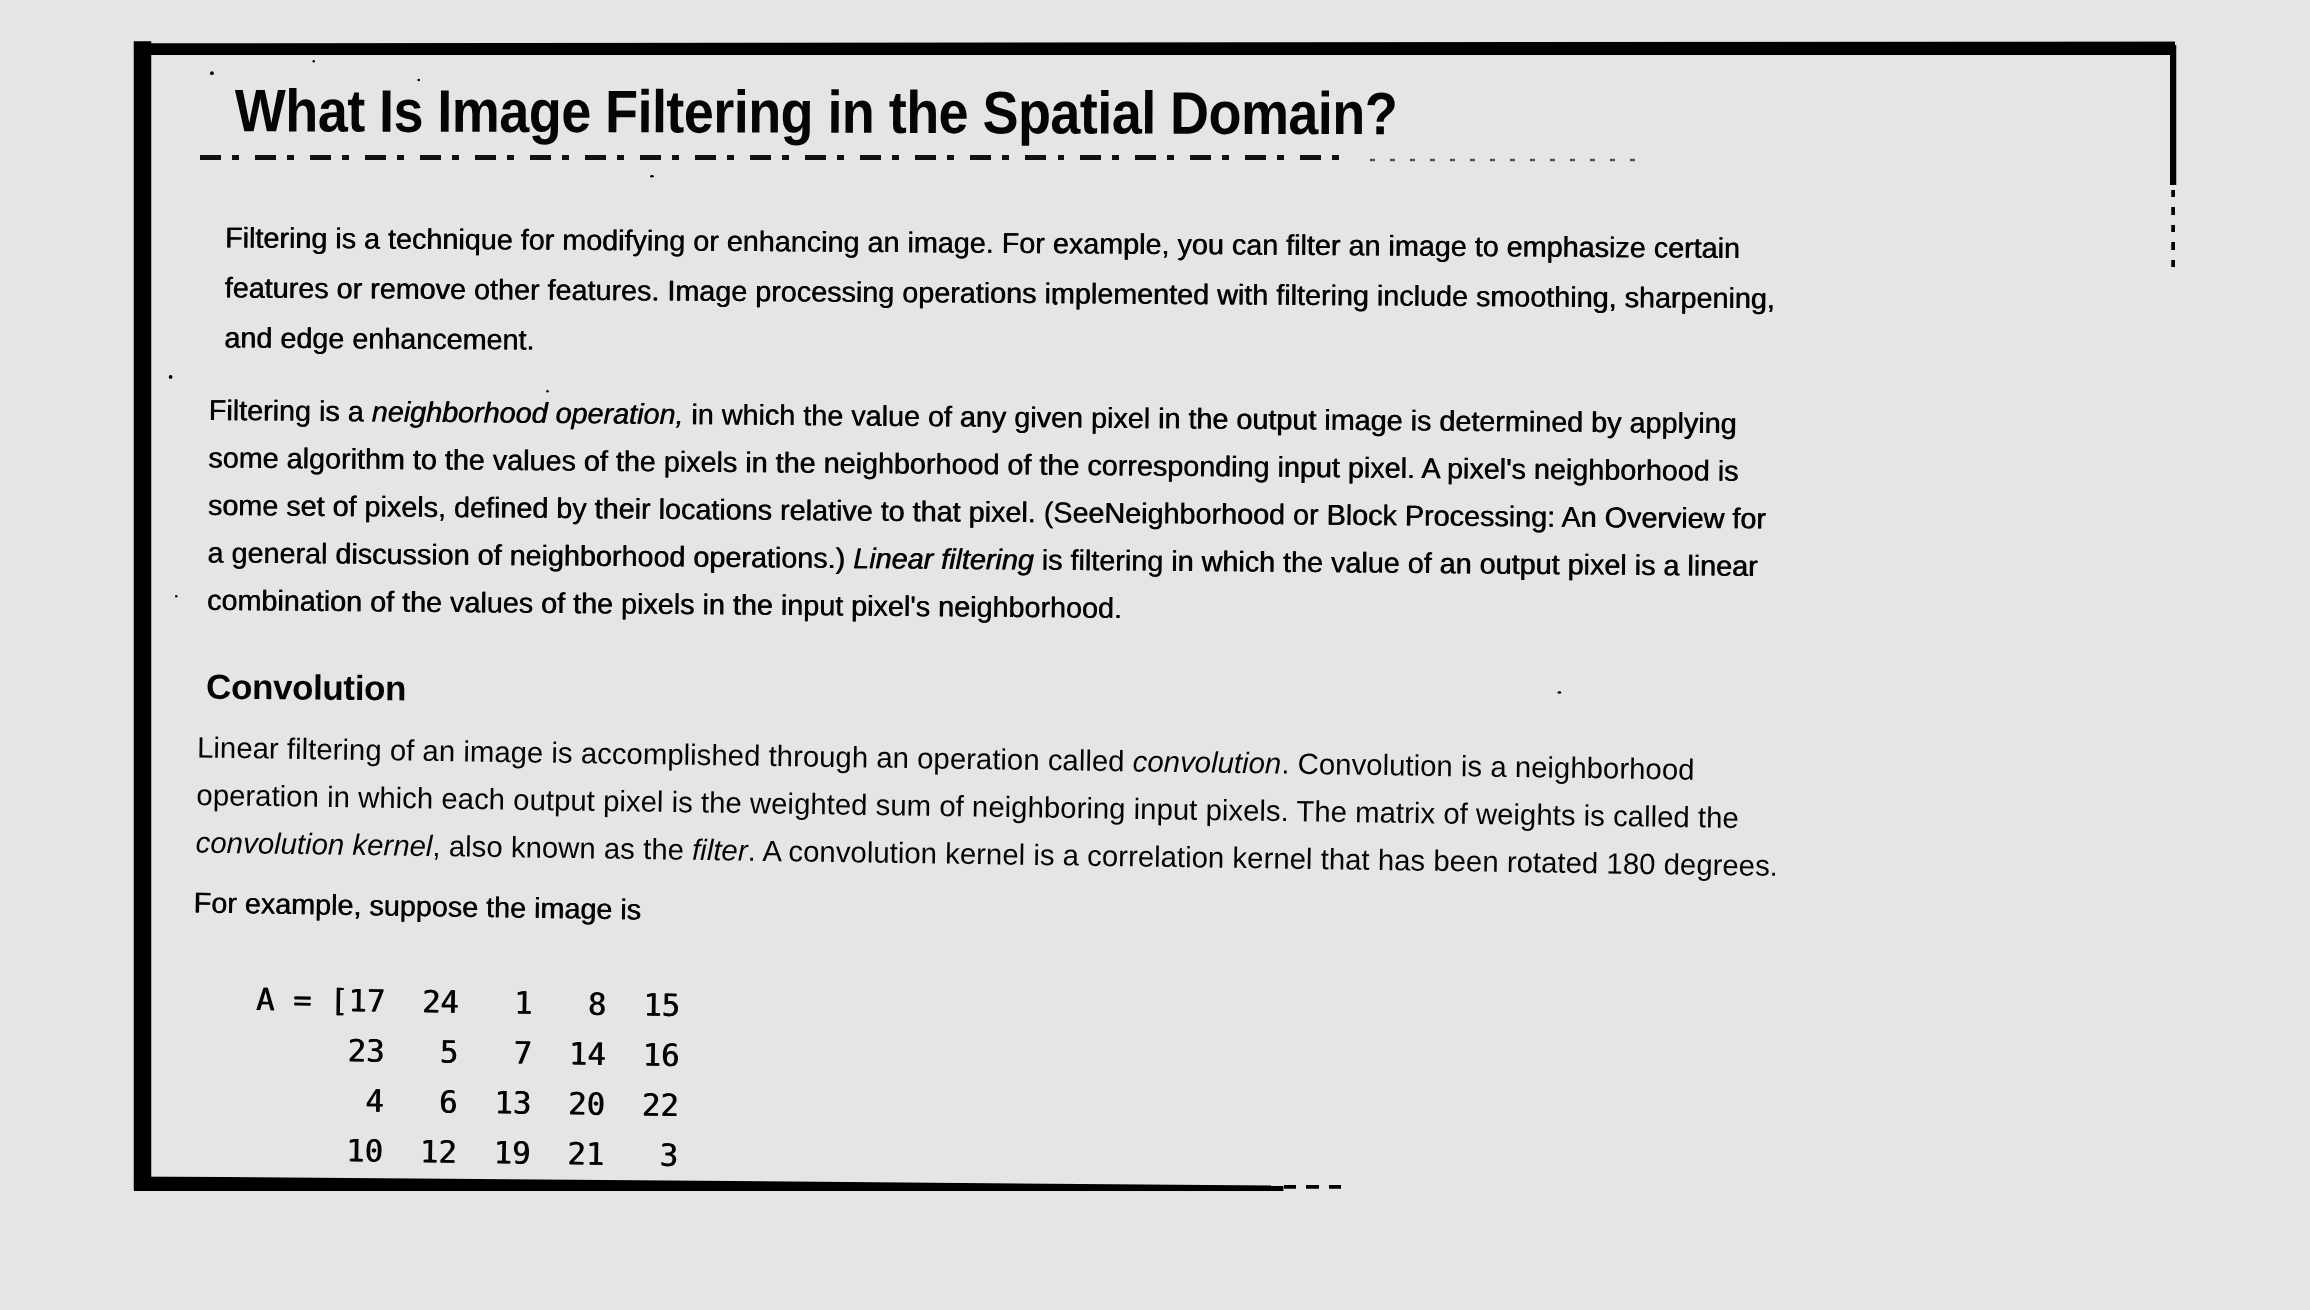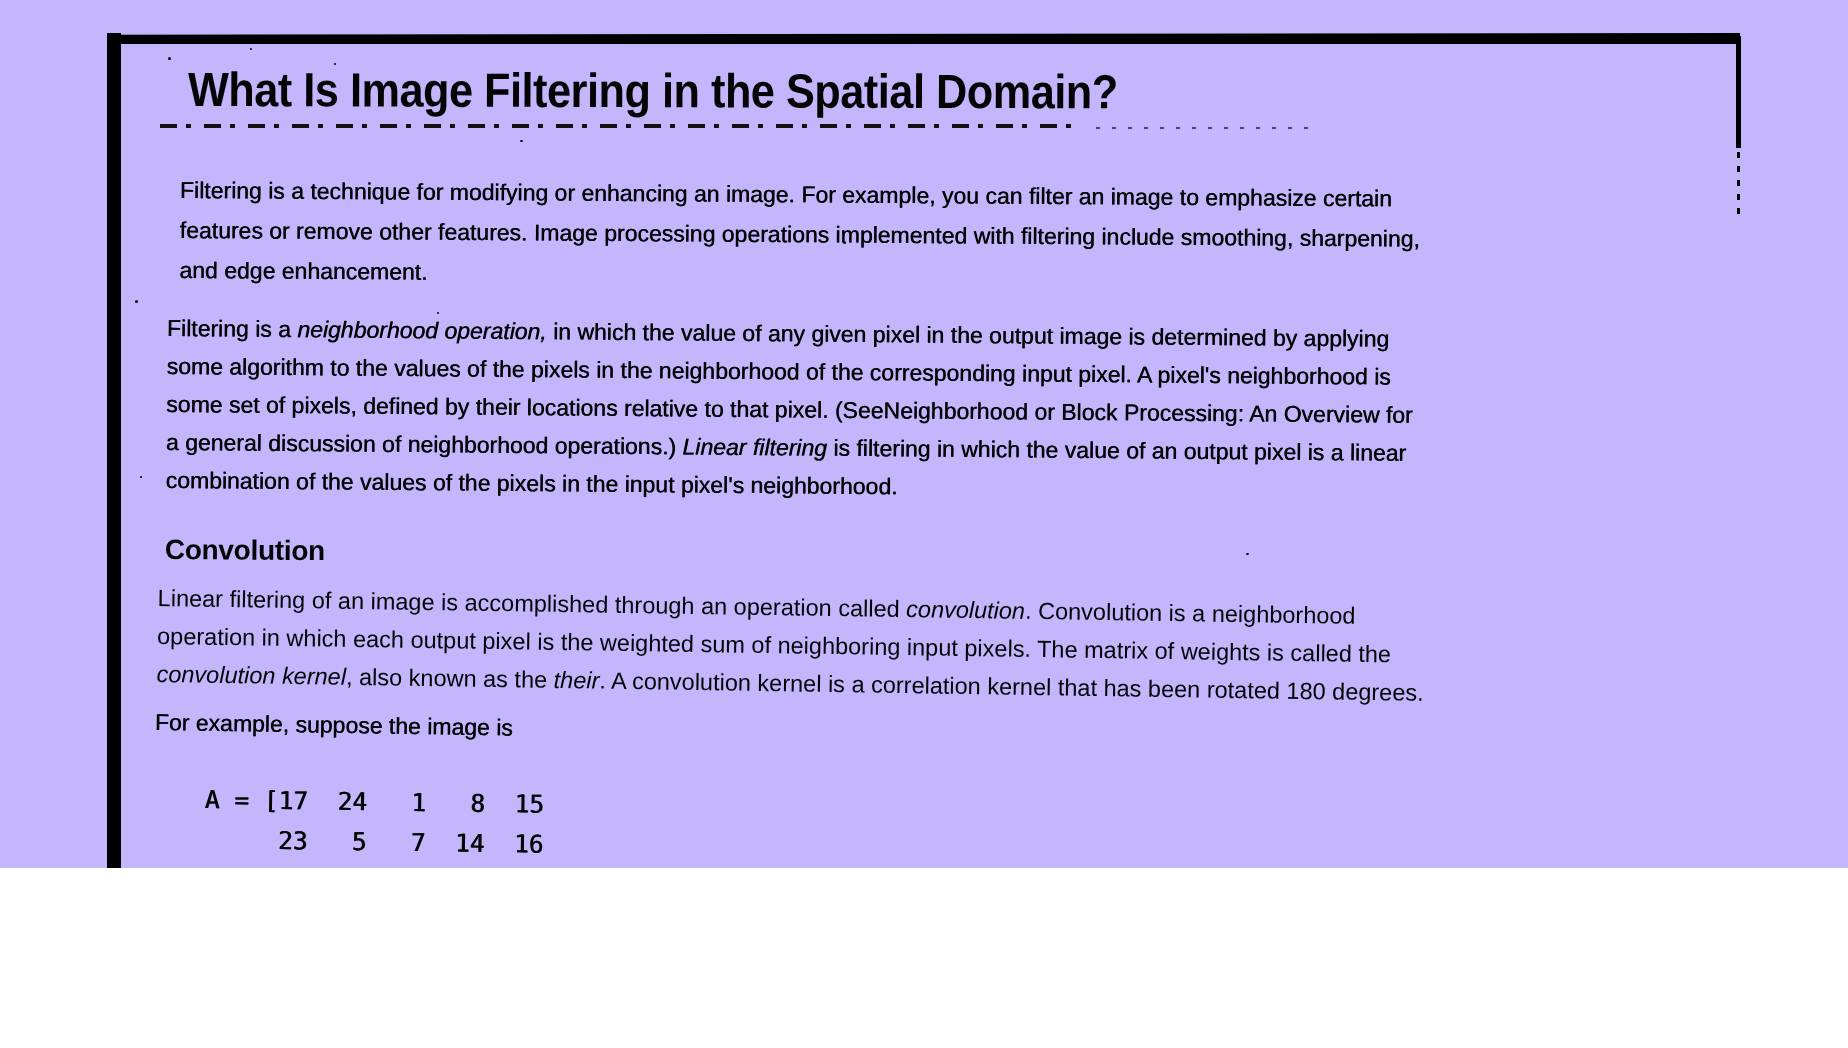--- a/index.html
+++ b/index.html
@@ -1,20 +1,20 @@
 <!DOCTYPE html>
 <html><head>
 <meta charset="utf-8">
 <style>
   html, body { margin: 0; padding: 0; background: #ffffff; }
   .page {
     position: relative;
     width: 1848px;
-    height: 868px;
-    background: #c4b5fd;
+    height: 1048px;
+    background: #e5e5e5;
     overflow: hidden;
     font-family: "Liberation Sans", sans-serif;
     color: #050505;
   }
   
   .frame { position: absolute; background: #000; }
   .frame-top    { left: 107px; top: 33px;  width: 1633px; height: 11px;
                   clip-path: polygon(0 15%, 100% 0, 100% 100%, 0 100%); }
   .frame-left   { left: 107px; top: 33px;  width: 14px;  height: 919px; }
   .frame-bottom { left: 107px; top: 941px; width: 920px; height: 12px;
@@ -87,21 +87,21 @@
       <div><span>some algorithm to the values of the pixels in the neighborhood of the corresponding input pixel. A pixel's neighborhood is</span></div>
       <div><span>some set of pixels, defined by their locations relative to that pixel. (SeeNeighborhood or Block Processing: An Overview for</span></div>
       <div><span>a general discussion of neighborhood operations.) </span><span class="i">Linear filtering</span><span> is filtering in which the value of an output pixel is a linear</span></div>
       <div><span>combination of the values of the pixels in the input pixel's neighborhood.</span></div>
     </div>
 
   <h2 class="h2">Convolution</h2>
   <div class="para p3">
       <div><span>Linear filtering of an image is accomplished through an operation called </span><span class="i">convolution</span><span>. Convolution is a neighborhood</span></div>
       <div><span>operation in which each output pixel is the weighted sum of neighboring input pixels. The matrix of weights is called the</span></div>
-      <div><span class="i">convolution kernel</span><span>, also known as the </span><span class="i">their</span><span>. A convolution kernel is a correlation kernel that has been rotated 180 degrees.</span></div>
+      <div><span class="i">convolution kernel</span><span>, also known as the </span><span class="i">filter</span><span>. A convolution kernel is a correlation kernel that has been rotated 180 degrees.</span></div>
     </div>
 
   <div class="lead inky">For example, suppose the image is</div>
 
   <pre class="matrix">A = [17  24   1   8  15
      23   5   7  14  16
       4   6  13  20  22
      10  12  19  21   3</pre>
 
   <div class="speck" style="left:168px; top:57px; width:3px; height:3px;"></div>

